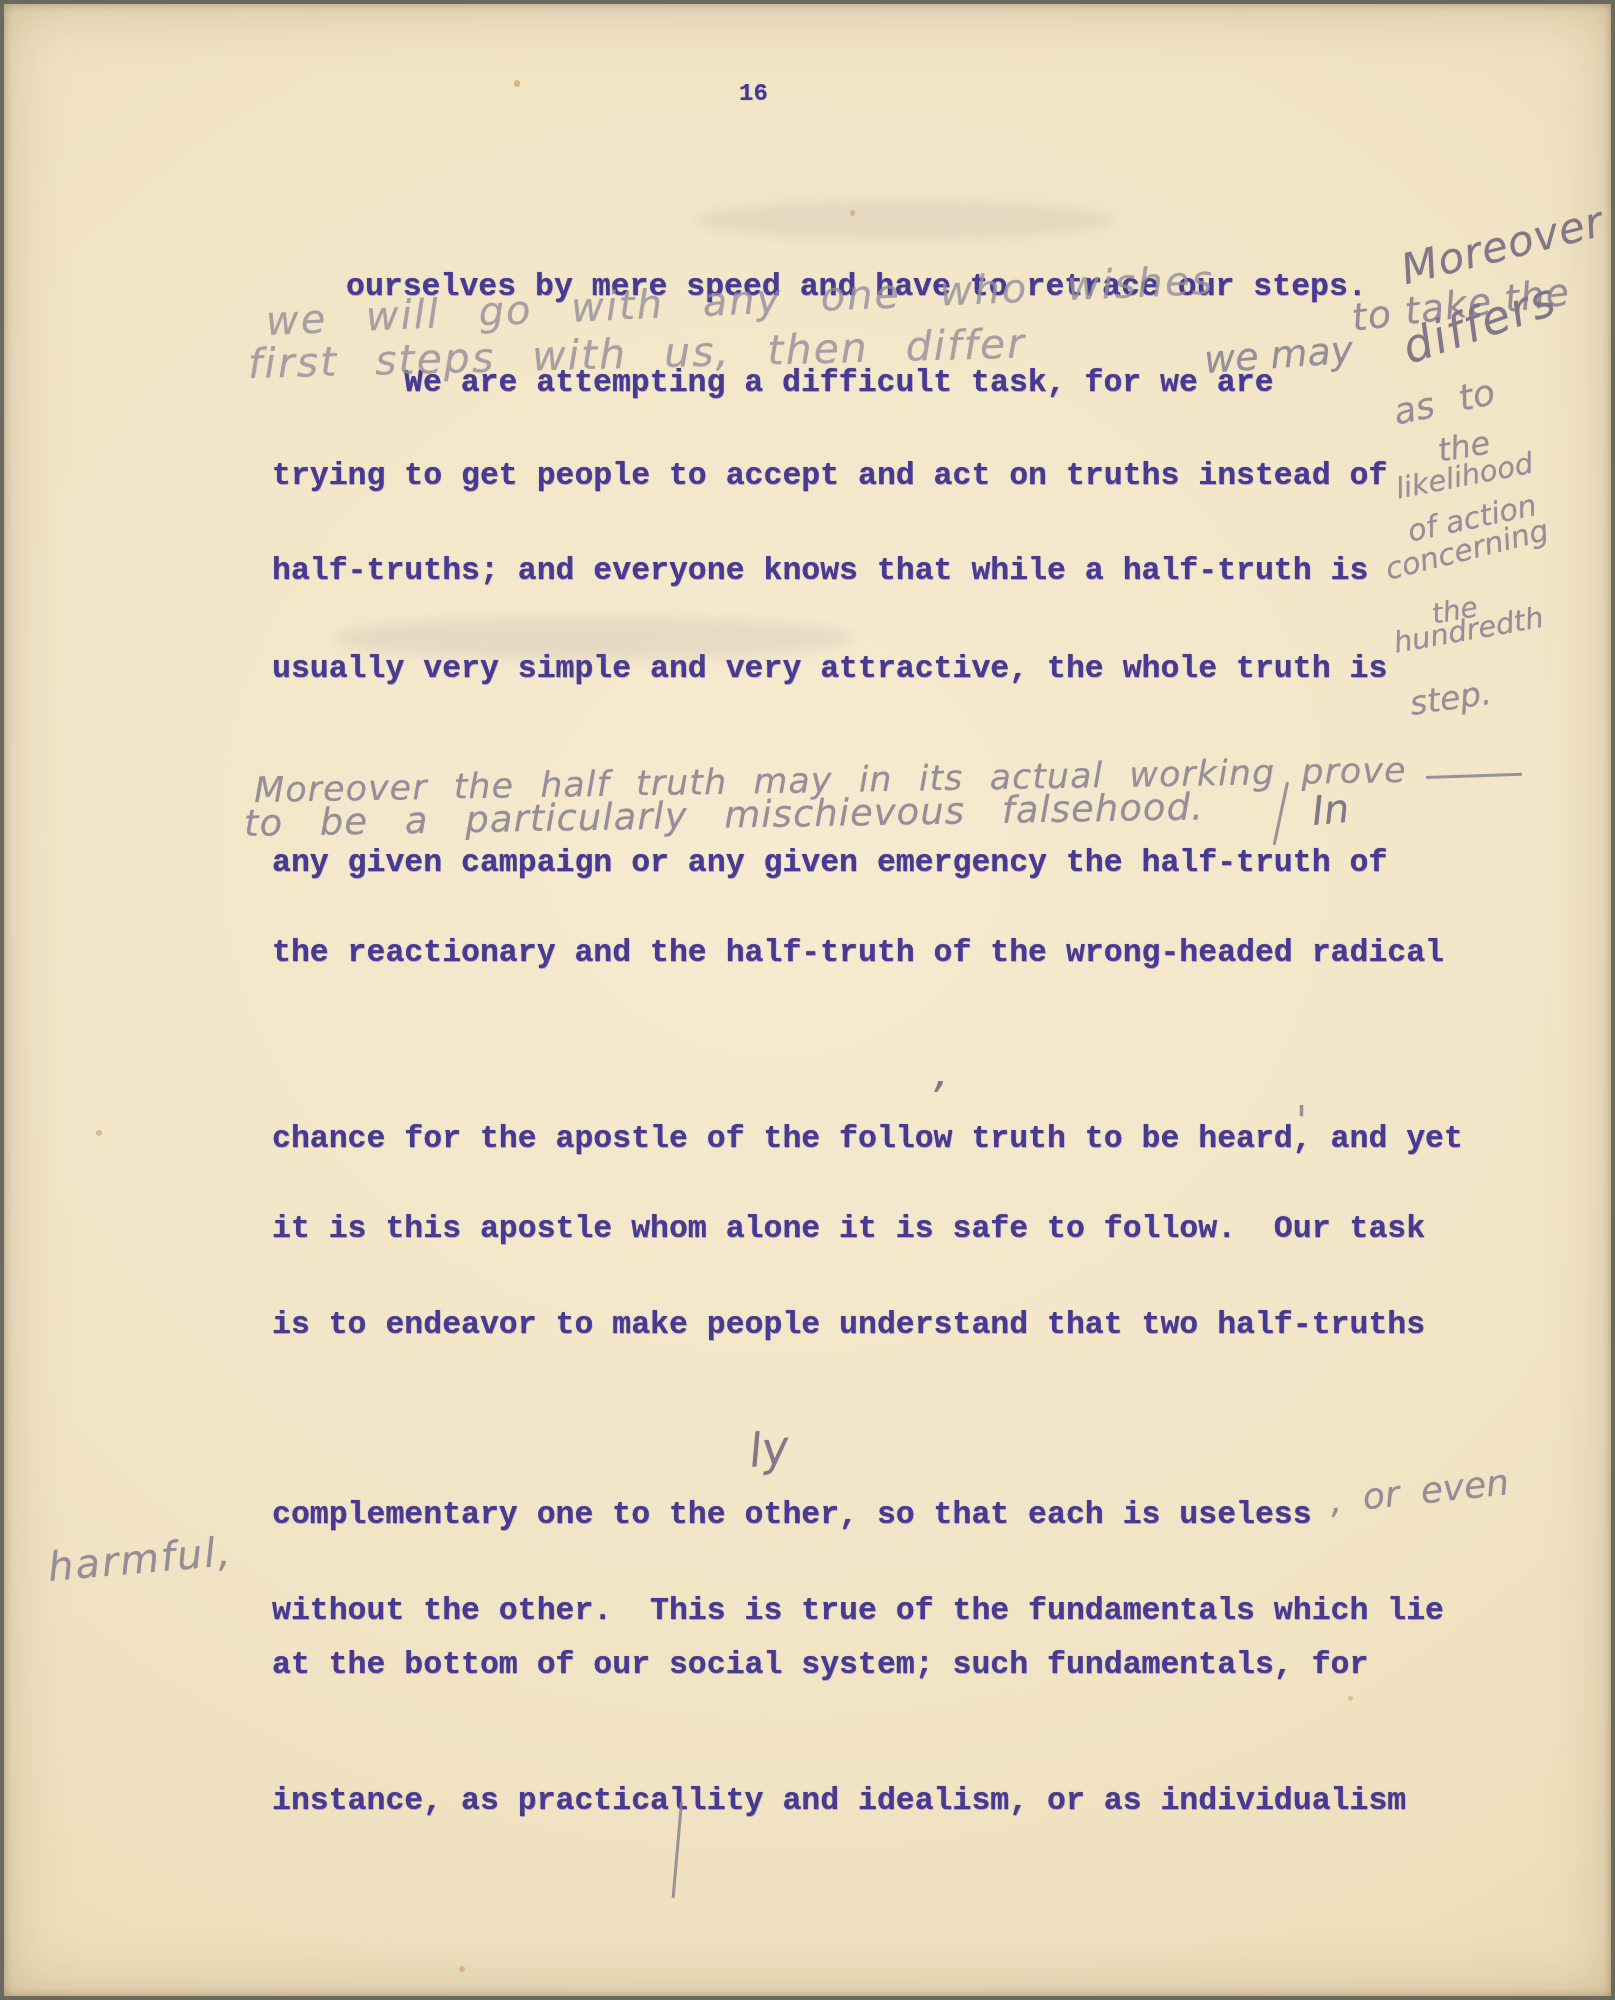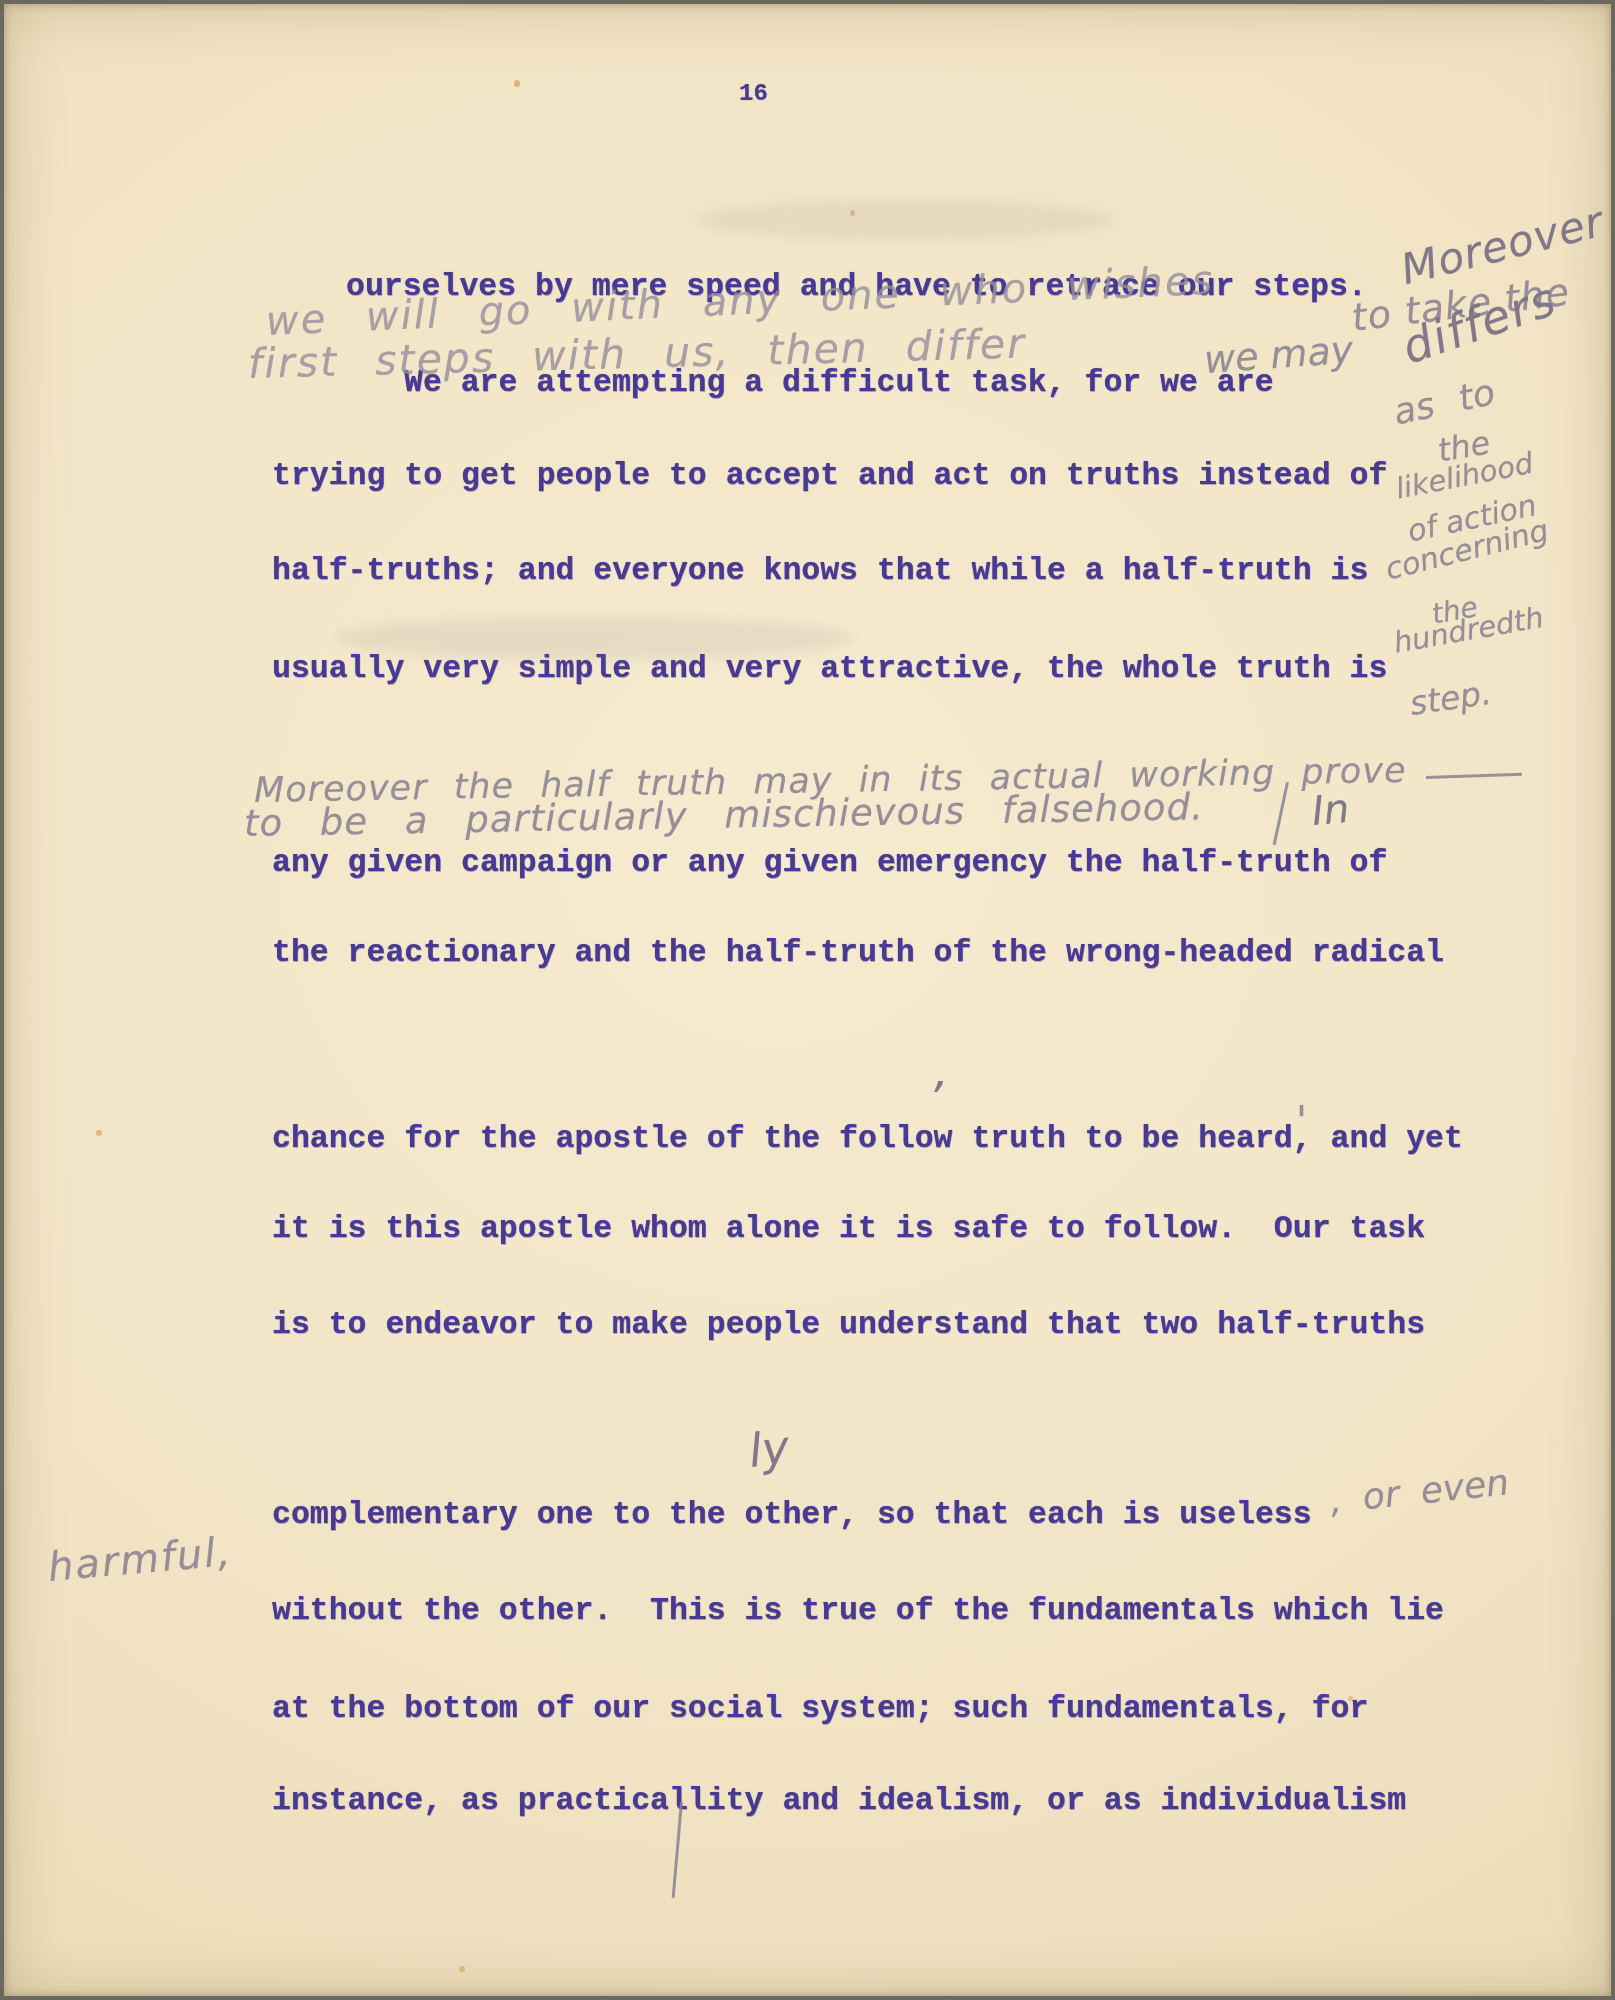--- a/index.html
+++ b/index.html
@@ -37,21 +37,21 @@
     <div class="typed" style="left:268px;top:455px;">trying to get people to accept and act on truths instead of</div>
     <div class="typed" style="left:268px;top:550px;">half-truths; and everyone knows that while a half-truth is</div>
     <div class="typed" style="left:268px;top:648px;">usually very simple and very attractive, the whole truth is</div>
     <div class="typed" style="left:268px;top:842px;">any given campaign or any given emergency the half-truth of</div>
     <div class="typed" style="left:268px;top:932px;">the reactionary and the half-truth of the wrong-headed radical</div>
     <div class="typed" style="left:268px;top:1118px;">chance for the apostle of the follow truth to be heard, and yet</div>
     <div class="typed" style="left:268px;top:1208px;">it is this apostle whom alone it is safe to follow.  Our task</div>
     <div class="typed" style="left:268px;top:1304px;">is to endeavor to make people understand that two half-truths</div>
     <div class="typed" style="left:268px;top:1494px;">complementary one to the other, so that each is useless</div>
     <div class="typed" style="left:268px;top:1590px;">without the other.  This is true of the fundamentals which lie</div>
-    <div class="typed" style="left:268px;top:1688px;">at the bottom of our social system; such fundamentals, for</div>
+    <div class="typed" style="left:268px;top:1644px;">at the bottom of our social system; such fundamentals, for</div>
     <div class="typed" style="left:268px;top:1780px;">instance, as practicallity and idealism, or as individualism</div>
 
     <div class="hw dark" style="left:1398px;top:242px;font-size:42px;transform:rotate(-14deg);letter-spacing:1px;">Moreover</div>
 
     <div class="hw light" style="left:262px;top:294px;font-size:40px;transform:rotate(-2.5deg);letter-spacing:2px;word-spacing:24px;">we will go with any one who wishes</div>
     <div class="hw" style="left:1348px;top:292px;font-size:38px;transform:rotate(-7deg);letter-spacing:1px;">to take the</div>
 
     <div class="hw light" style="left:244px;top:336px;font-size:41px;transform:rotate(-1.5deg);letter-spacing:2px;word-spacing:22px;">first steps with us, then differ</div>
     <div class="hw" style="left:1200px;top:334px;font-size:38px;transform:rotate(-4deg);">we may</div>
     <div class="hw dark" style="left:1400px;top:318px;font-size:46px;transform:rotate(-19deg);letter-spacing:2px;">differs</div>

